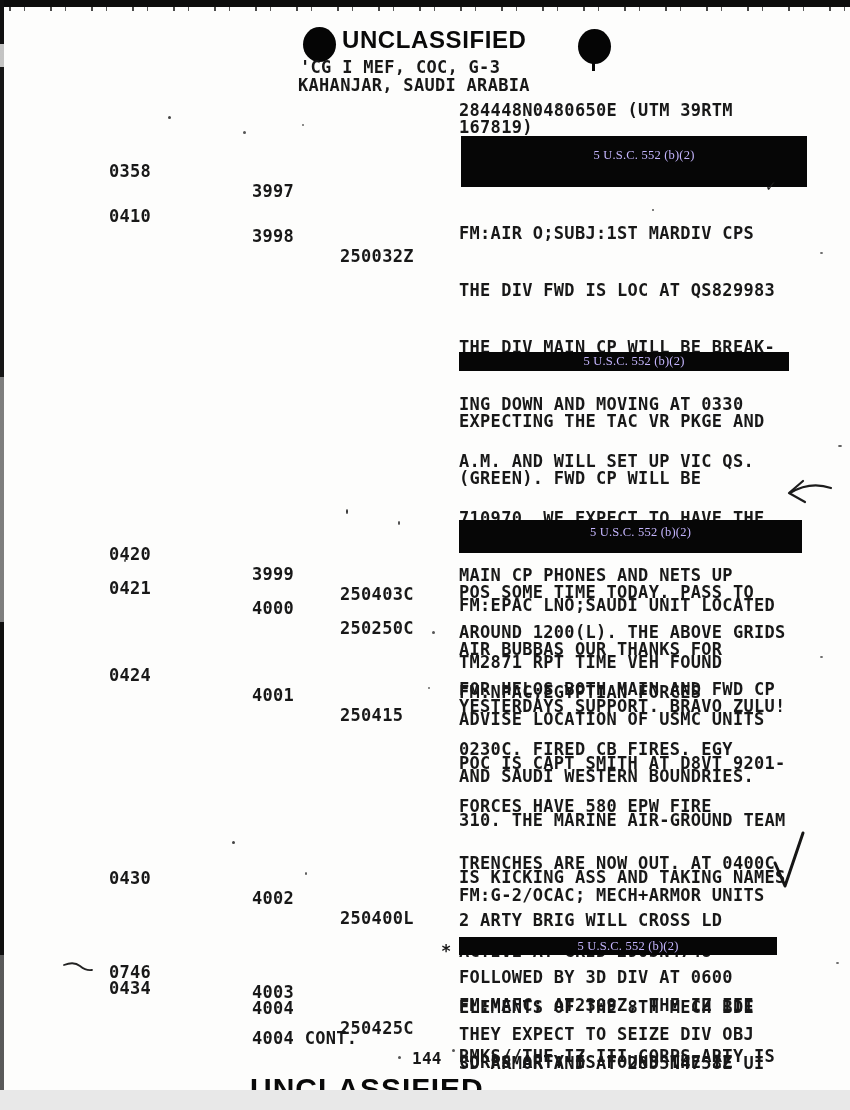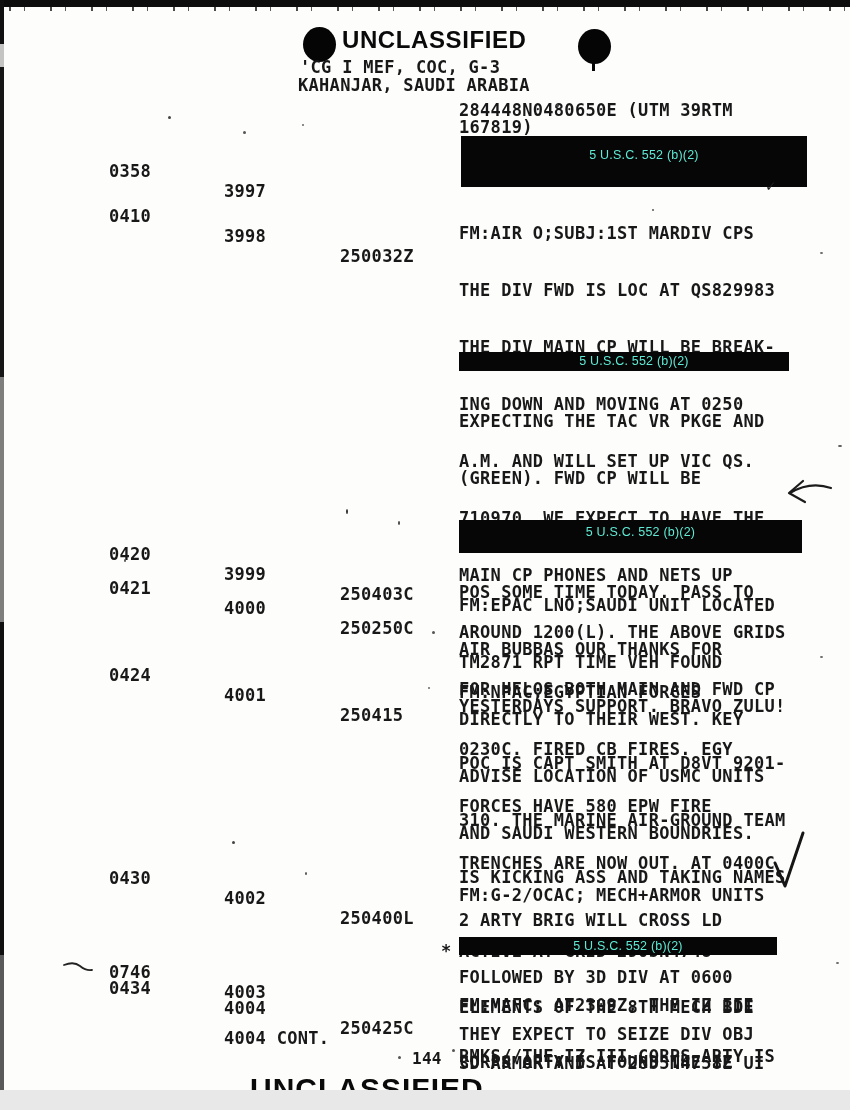--- a/index.html
+++ b/index.html
@@ -20,28 +20,28 @@
   .hole.tail::after{content:"";position:absolute;left:14px;top:33px;width:3px;height:9px;background:#050505;}
   .clsf-top{position:absolute;left:342px;top:26px;font-family:"Liberation Sans",sans-serif;
         font-weight:700;font-size:24px;letter-spacing:.6px;color:#0a0a0a;}
   .clsf-bottom{position:absolute;left:250px;top:1072px;font-family:"Liberation Sans",sans-serif;
         font-weight:700;font-size:30px;letter-spacing:1px;color:#0a0a0a;}
   .mono{font-family:"DejaVu Sans Mono",monospace;font-weight:700;font-size:17px;letter-spacing:.3px;color:#181818;white-space:pre;}
   .pos{position:absolute;}
   
   .row{position:absolute;left:0;width:850px;height:18px;}
   .c1{position:absolute;left:109px;}
-  .c2{position:absolute;left:224px;}
+  .c2{position:absolute;left:252px;}
   .c3{position:absolute;left:340px;}
   .tblock{position:absolute;left:459px;}
   .tblock div{line-height:17px;height:17px;}
   .tblock.lh16 div{line-height:16px;height:16px;}
   
   .redaction{position:absolute;background:#060606;text-align:center;box-sizing:border-box;}
-  .rlabel{display:block;color:#5eead4;font-family:Liberation Sans, sans-serif;font-size:12.5px;letter-spacing:.2px;margin-left:20px;}
+  .rlabel{display:block;color:#c4b5fd;font-family:Liberation Serif, serif;font-size:12.5px;letter-spacing:.2px;margin-left:20px;}
   .r-tall{padding-top:12px;}
   .r-mid{padding-top:5px;}
   .r-thin .rlabel{line-height:19px;}
   .r-thin2 .rlabel{line-height:18px;}
   
   .anno{position:absolute;color:#1c1c1c;}
   .speck{position:absolute;border-radius:50%;}
   .marker{position:absolute;font-weight:700;}
 </style>
 </head>
@@ -72,21 +72,21 @@
 
   <div class="row mono" style="top:186px;">
     <span class="c1">0410</span>
     <span class="c2">3998</span>
     <span class="c3">250032Z</span>
   </div>
   <div class="tblock mono" style="top:185px;">
     <div>FM:AIR O;SUBJ:1ST MARDIV CPS</div>
     <div>THE DIV FWD IS LOC AT QS829983</div>
     <div>THE DIV MAIN CP WILL BE BREAK-</div>
-    <div>ING DOWN AND MOVING AT 0250</div>
+    <div>ING DOWN AND MOVING AT 0330</div>
     <div>A.M. AND WILL SET UP VIC QS.</div>
     <div>710970. WE EXPECT TO HAVE THE</div>
     <div>MAIN CP PHONES AND NETS UP</div>
     <div>AROUND 1200(L). THE ABOVE GRIDS</div>
     <div>FOR HELOS BOTH MAIN AND FWD CP</div>
   </div>
   <div class="redaction r-thin" style="left:459px;top:352px;width:330px;height:19px;">
     <span class="rlabel">5 U.S.C. 552 (b)(2)</span>
   </div>
   <div class="tblock mono" style="top:373px;">
@@ -111,21 +111,20 @@
   </div>
 
   <div class="row mono" style="top:558px;">
     <span class="c1">0421</span>
     <span class="c2">4000</span>
     <span class="c3">250250C</span>
   </div>
   <div class="tblock mono" style="top:557px;">
     <div>FM:EPAC LNO;SAUDI UNIT LOCATED</div>
     <div>TM2871 RPT TIME VEH FOUND</div>
-    <div>DIRECTLY TO THEIR WEST. KEY</div>
     <div>ADVISE LOCATION OF USMC UNITS</div>
     <div>AND SAUDI WESTERN BOUNDRIES.</div>
   </div>
 
   <div class="row mono" style="top:645px;">
     <span class="c1">0424</span>
     <span class="c2">4001</span>
     <span class="c3">250415</span>
   </div>
   <div class="tblock mono" style="top:644px;">

